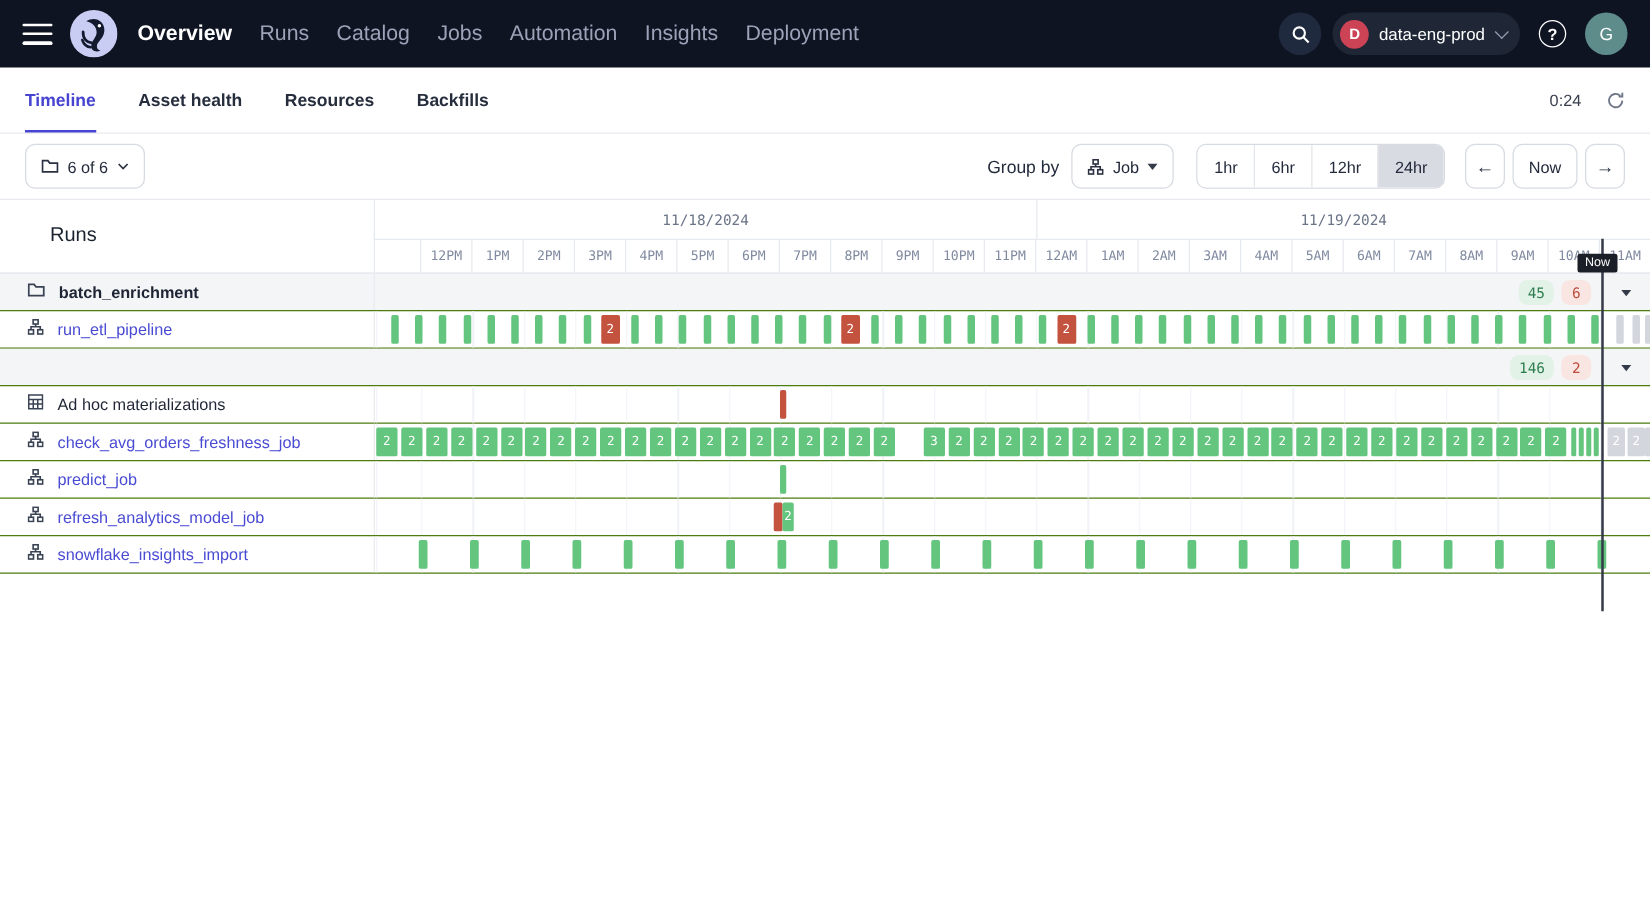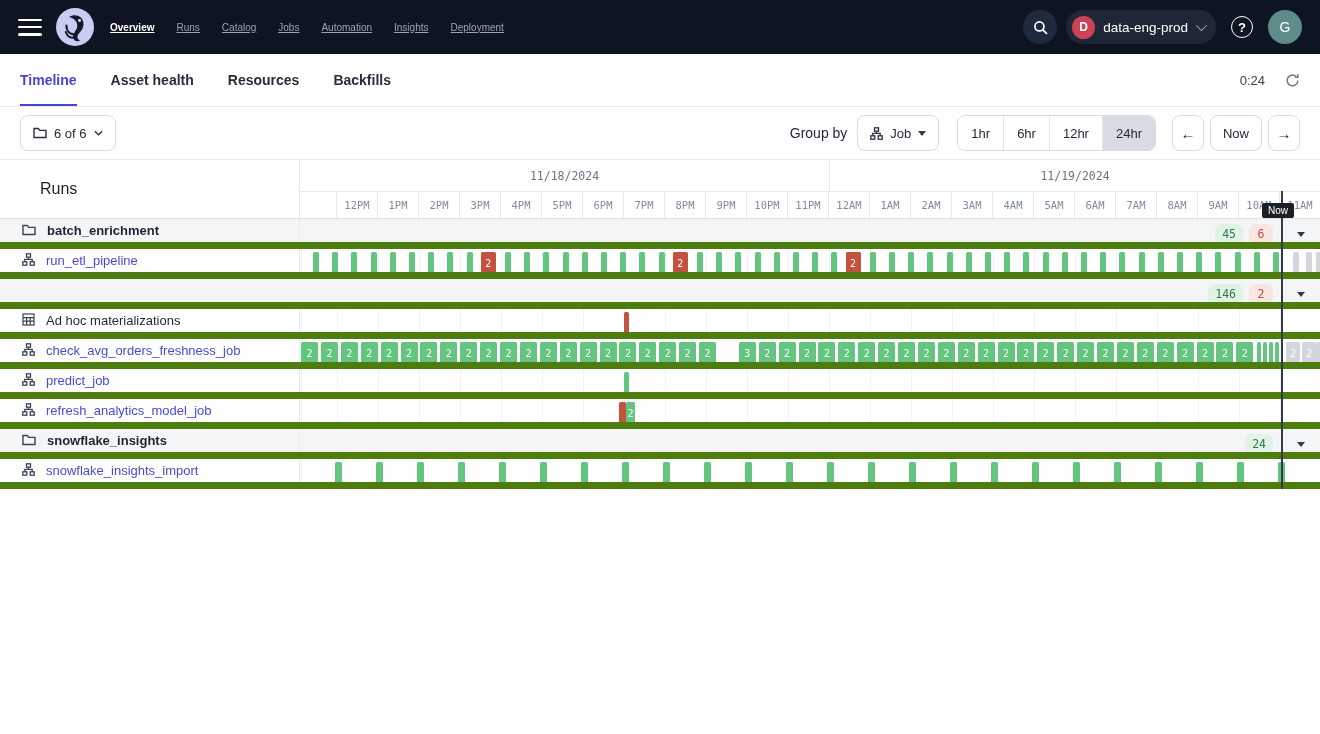--- a/index.html
+++ b/index.html
@@ -6,21 +6,21 @@
   body { background:#fff; }
   #app { position:relative; width:1320px; height:734px; background:#fff; overflow:hidden;
          font-family:"Liberation Sans", sans-serif; color:#232A3B; }
 
   
   .topnav { height:54px; background:#0F1422; display:flex; align-items:center; padding:0 18px; }
   .hamburger { width:24px; height:17px; display:flex; flex-direction:column; justify-content:space-between; cursor:pointer; margin-right:14px; }
   .hamburger span { display:block; height:2.6px; background:#fff; border-radius:2px; }
   .logo { width:38px; height:38px; margin-right:16px; }
   .nav-items { display:flex; align-items:center; gap:22px; }
-  .nav-item { font-size:10px; font-weight:500; color:#9CA3B8; cursor:pointer; white-space:nowrap;text-decoration:underline; }
+  .nav-item { font-size:17px; font-weight:500; color:#9CA3B8; cursor:pointer; white-space:nowrap; }
   .nav-item.active { color:#fff; font-weight:700; }
   .nav-right { margin-left:auto; display:flex; align-items:center; gap:9px; }
   .icon-circle { width:34px; height:34px; border-radius:50%; background:#202A3E; display:flex; align-items:center; justify-content:center; cursor:pointer; }
   .ws-pill { height:34px; border-radius:17px; background:#1F2737; display:flex; align-items:center; gap:8px; padding:0 12px 0 6px; cursor:pointer; }
   .ws-badge { width:23px; height:23px; border-radius:50%; background:#CB4355; color:#fff; font-size:12px; font-weight:700; display:flex; align-items:center; justify-content:center; }
   .ws-name { color:#fff; font-size:13.5px; }
   .chev { width:8px; height:8px; border-right:1.6px solid #97A0B4; border-bottom:1.6px solid #97A0B4; transform:rotate(45deg) translateY(-2px); }
   .help-circle { width:22px; height:22px; border:1.6px solid #fff; border-radius:50%; color:#fff; font-size:13px; font-weight:700; display:flex; align-items:center; justify-content:center; cursor:pointer; margin:0 6px; }
   .avatar { width:34px; height:34px; border-radius:50%; background:#5D8C8A; color:#fff; font-size:14px; display:flex; align-items:center; justify-content:center; cursor:pointer; }
 
@@ -55,21 +55,21 @@
   .tl-header-right { width:1020px; display:flex; flex-direction:column; overflow:hidden; }
   .dates-row { height:32px; display:flex; }
   .date-cell { display:flex; align-items:center; justify-content:center; font-family:"DejaVu Sans Mono",monospace; font-size:11.5px; color:#6B7488; }
   .date-cell.d1 { width:529px; }
   .date-cell.d2 { flex:1; border-left:1px solid #E6E9ED; }
   .hours-row { height:27px; border-top:1px solid #E6E9ED; display:flex; }
   .hour-spacer { width:37px; }
   .hour-cell { width:41px; flex:0 0 41px; border-left:1px solid #E6E9ED; display:flex; align-items:center; justify-content:center; font-family:"DejaVu Sans Mono",monospace; font-size:10.5px; color:#808AA0; }
 
   
-  .trow { display:flex; height:30px; border-bottom:7px solid #4d7c0f; }
+  .trow { display:flex; height:30px; border-bottom:1px solid #4d7c0f; }
   .cell-left { width:300px; flex:0 0 300px; display:flex; align-items:center; gap:11px; padding-left:22px; border-right:1px solid #E9EBEF; }
   .trow.group { background:#F4F5F7; }
   .group-label { font-size:13px; font-weight:700; color:#1D2433; }
   .job-link { font-size:13px; color:#4A4BD3; cursor:pointer; }
   .plain-label { font-size:13px; color:#1F2636; }
   .lane { position:relative; flex:1; overflow:hidden; }
   .lane.grid { background-image:repeating-linear-gradient(90deg,#F0F2F5 0 1px,transparent 1px 41px); background-position:37px 0; }
   .bar { position:absolute; top:3px; height:23px; border-radius:1.5px; display:flex; align-items:center; justify-content:center; font-family:"DejaVu Sans Mono",monospace; font-size:10px; color:#fff; cursor:pointer; z-index:1; }
   .badges { position:absolute; right:47px; top:5px; display:flex; gap:6px; }
   .badge { height:20px; min-width:24px; padding:0 7px; border-radius:7px; display:flex; align-items:center; justify-content:center; font-family:"DejaVu Sans Mono",monospace; font-size:11.5px; }
@@ -417,36 +417,20 @@
               <rect x="8.2" y="8.8" width="4" height="3.4"></rect>
               <path d="M6.5 4.2v2.2M2.8 8.8V6.4h7.4v2.4"></path>
             </svg></span>
           <span class="job-link">refresh_analytics_model_job</span>
         </div>
         <div class="lane grid">
           <div class="bar" style="left: 319px; width: 7px; background: rgb(195, 82, 63);"></div>
           <div class="bar" style="left: 326px; width: 9px; background: rgb(99, 197, 126);">2</div>
         </div>
       </div>
-      <div class="trow group">
-        <div class="cell-left">
-          <span class="row-icon"><svg width="14" height="12" viewBox="0 0 14 12" fill="none" stroke="#3A4354" stroke-width="1.4">
-              <path d="M1 1.5h4.3L6.8 3.4H13v7.1H1z"></path>
-            </svg></span>
-          <span class="group-label">snowflake_insights</span>
-        </div>
-        <div class="lane">
-          <div class="badges">
-            <div class="badge success">24</div>
-          </div>
-          <div class="caret-btn">
-            <div class="caret-down"></div>
-          </div>
-        </div>
-      </div>
       <div class="trow job">
         <div class="cell-left">
           <span class="row-icon"><svg width="13" height="13" viewBox="0 0 13 13" fill="none" stroke="#3A4354" stroke-width="1.3">
               <rect x="4.5" y="0.8" width="4" height="3.4"></rect>
               <rect x="0.8" y="8.8" width="4" height="3.4"></rect>
               <rect x="8.2" y="8.8" width="4" height="3.4"></rect>
               <path d="M6.5 4.2v2.2M2.8 8.8V6.4h7.4v2.4"></path>
             </svg></span>
           <span class="job-link">snowflake_insights_import</span>
         </div>

